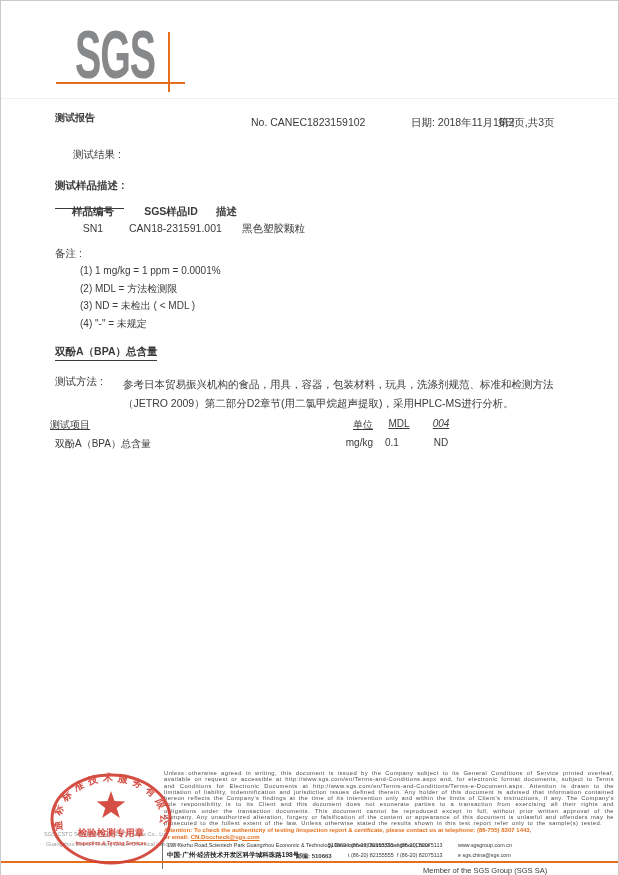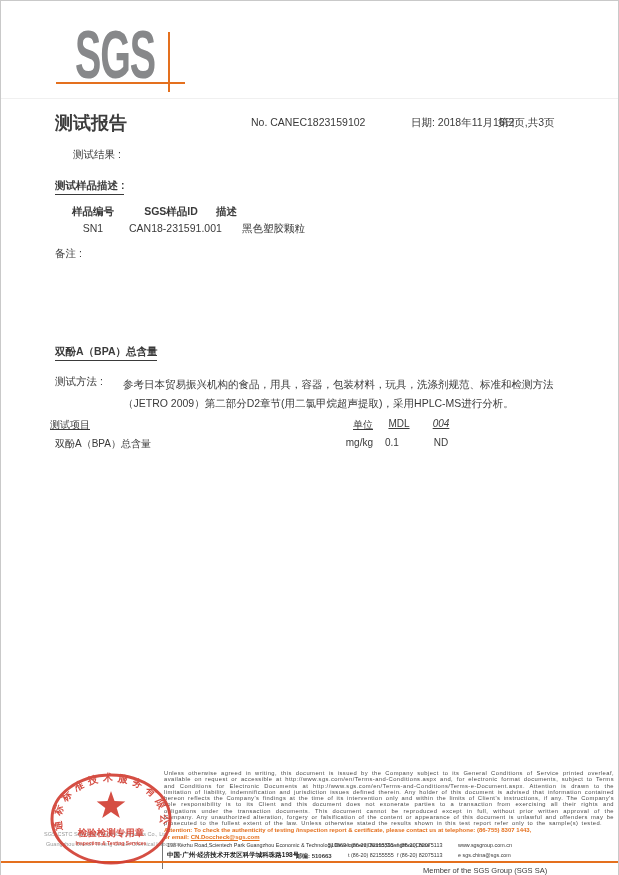--- a/index.html
+++ b/index.html
@@ -14,28 +14,28 @@
     overflow:hidden;
   }
   .abs{position:absolute;white-space:nowrap;}
   
   .logo-text{left:74px;top:26px;font-size:68px;line-height:54px;font-weight:bold;
     color:#87888a;letter-spacing:-2px;transform:scaleX(0.58);transform-origin:left top;}
   .logo-hline{left:55px;top:81px;width:129px;height:2px;background:#e4701e;}
   .logo-vline{left:167px;top:31px;width:2px;height:60px;background:#e4701e;}
   .faint-rule{left:0;top:97px;width:100%;height:1px;background:#f0f0f0;}
   
-  .title{left:54px;top:110px;font-size:18px;font-weight:bold;color:#3c3c3c;}
+  .title{left:54px;top:110px;font-size:10px;font-weight:bold;color:#3c3c3c;}
   .report-no{left:222px;top:115px;font-size:10.5px;padding-left:28px;}
   .date{left:410px;top:115px;font-size:10.5px;}
   .pageinfo{left:497px;top:115px;font-size:10.5px;}
   
   .fs{font-size:10.5px;}
   .results-label{left:72px;top:147px;}
-  .sample-title{left:54px;top:178px;font-weight:bold;border-bottom:1px solid #3a3a3a;padding-bottom:1px;}
+  .sample-title{left:54px;top:178px;font-weight:bold;border-bottom:1px solid #3a3a3a;padding-bottom:15px;}
   .st-h1{left:60px;top:204px;width:64px;text-align:center;font-weight:bold;}
   .st-h2{left:128px;top:204px;width:84px;text-align:center;font-weight:bold;}
   .st-h3{left:215px;top:204px;font-weight:bold;}
   .st-c1{left:60px;top:221px;width:64px;text-align:center;}
   .st-c2{left:128px;top:221px;width:84px;text-align:center;}
   .st-c3{left:215px;top:221px;padding-left:26px;}
   .remarks-label{left:54px;top:246px;}
   .remarks{left:79px;top:261px;font-size:10px;line-height:17.5px;}
   .bpa-title{left:54px;top:344px;font-weight:bold;border-bottom:1px solid #3a3a3a;padding-bottom:1px;}
   .method-label{left:54px;top:374px;}
@@ -94,20 +94,26 @@
   <div class="abs fs sample-title">测试样品描述 :</div>
 
   <div class="abs fs st-h1">样品编号</div>
   <div class="abs fs st-h2">SGS样品ID</div>
   <div class="abs fs st-h3">描述</div>
   <div class="abs fs st-c1">SN1</div>
   <div class="abs fs st-c2">CAN18-231591.001</div>
   <div class="abs fs st-c3">黑色塑胶颗粒</div>
 
   <div class="abs fs remarks-label">备注 :</div>
+  <div class="abs remarks">
+    <div>(1) 1 mg/kg = 1 ppm = 0.0001%</div>
+    <div>(2) MDL = 方法检测限</div>
+    <div>(3) ND = 未检出 ( &lt; MDL )</div>
+    <div>(4) "-" = 未规定</div>
+  </div>
 
   <div class="abs fs bpa-title">双酚A（BPA）总含量</div>
   <div class="abs fs method-label">测试方法 :</div>
   <div class="abs method-text">参考日本贸易振兴机构的食品，用具，容器，包装材料，玩具，洗涤剂规范、标准和检测方法（JETRO 2009）第二部分D2章节(用二氯甲烷超声提取)，采用HPLC-MS进行分析。</div>
 
   <div class="abs rt rt-h-item">测试项目</div>
   <div class="abs rt rt-h-unit">单位</div>
   <div class="abs rt rt-h-mdl">MDL</div>
   <div class="abs rt rt-h-001">004</div>
   <div class="abs rt rt-c-item">双酚A（BPA）总含量</div>

